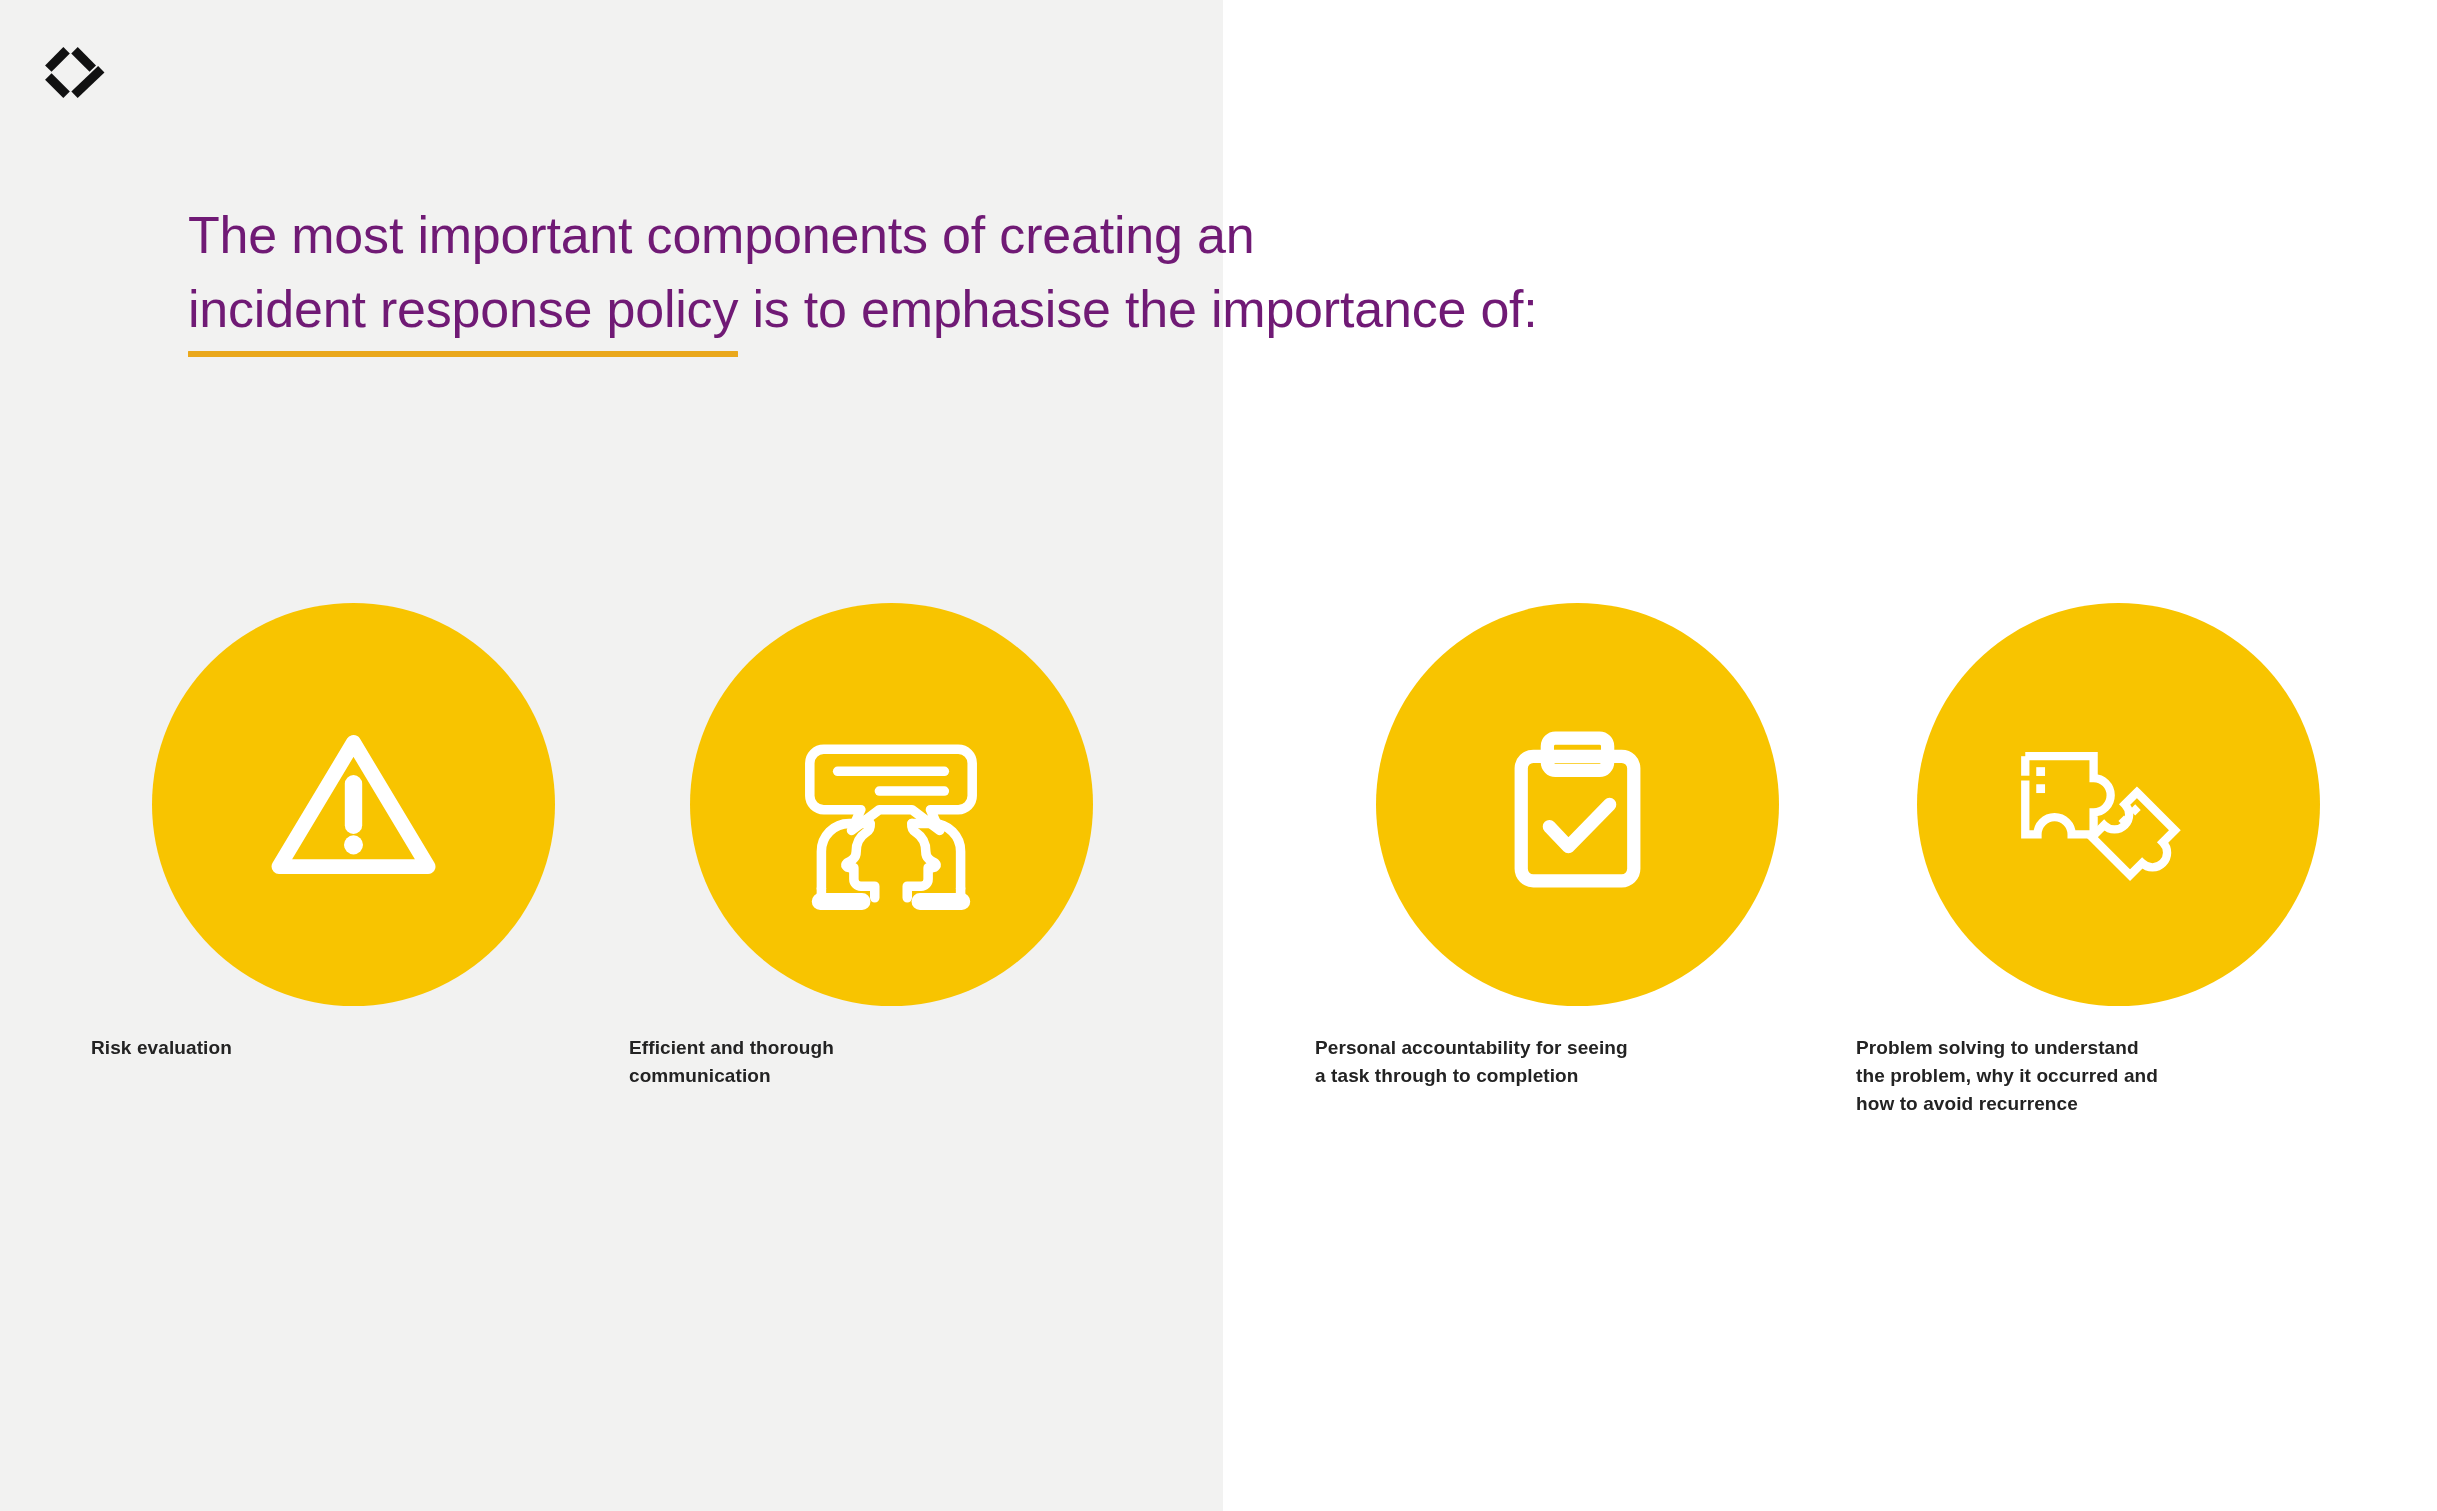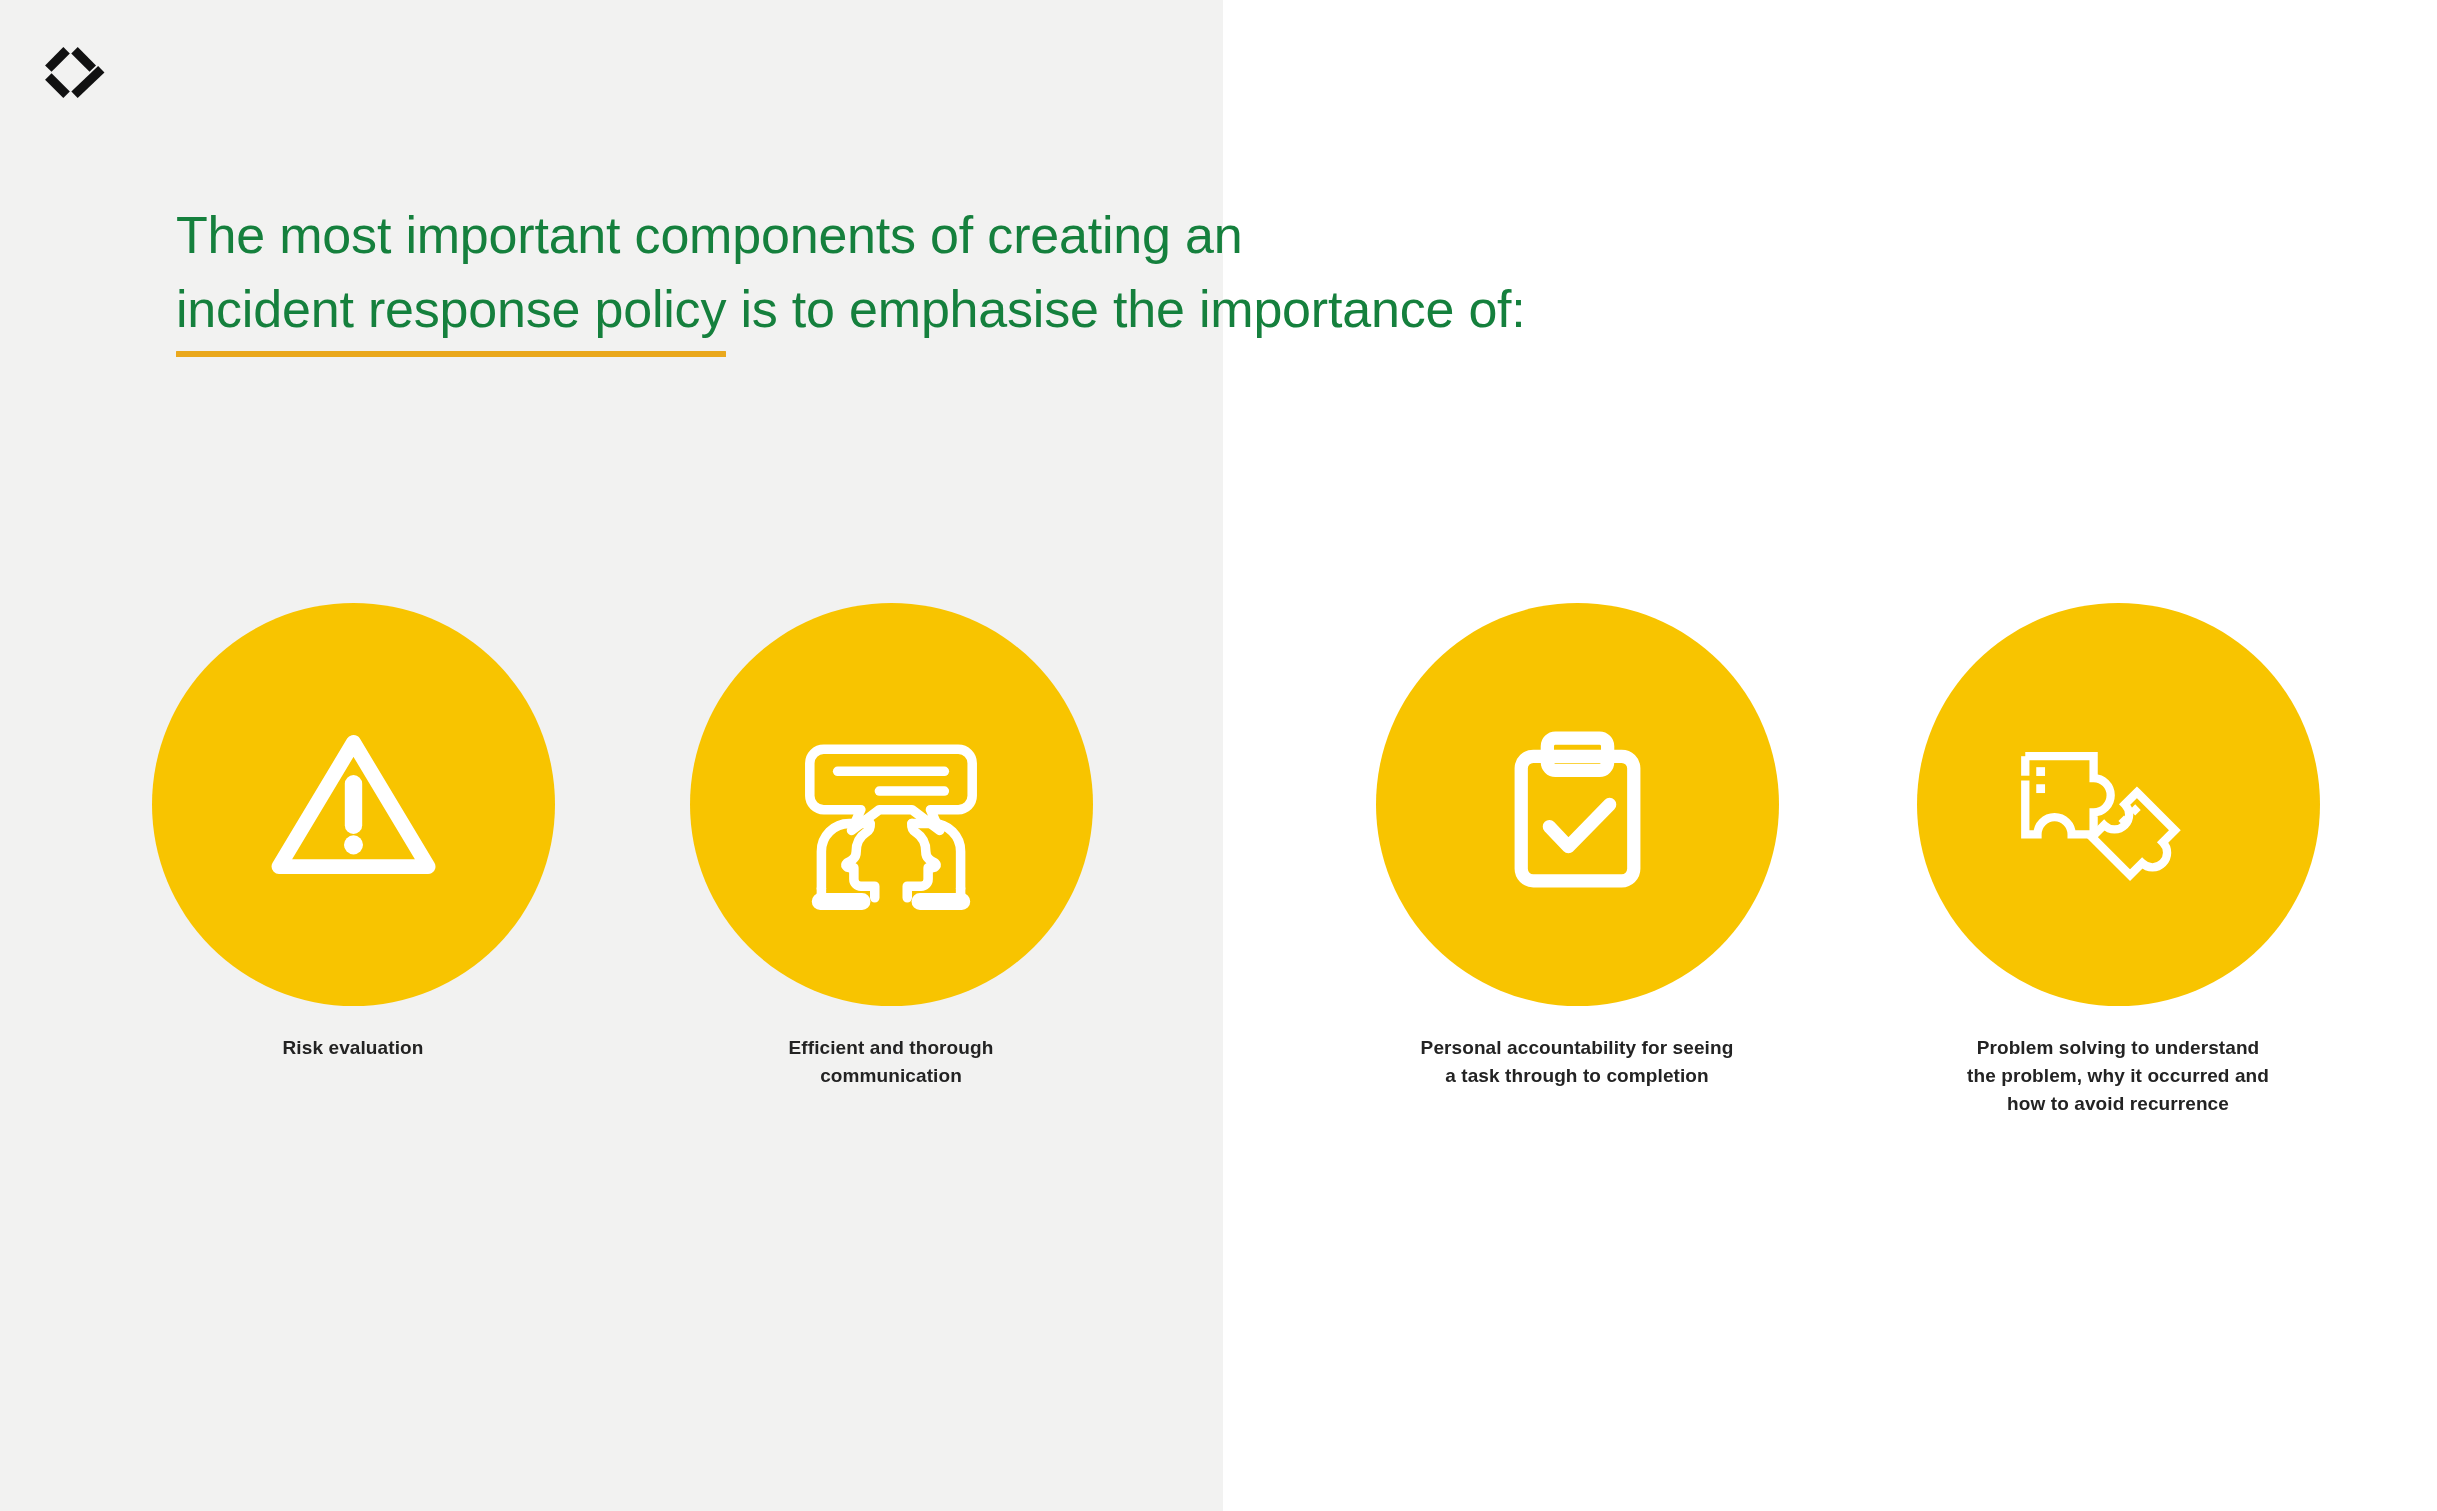--- a/index.html
+++ b/index.html
@@ -44,27 +44,27 @@
     position: absolute;
     left: 41px;
     top: 40px;
     width: 67px;
     height: 67px;
   }
 
   
   #headline {
     position: absolute;
-    left: 176px;
+    left: 188px;
     top: 163px;
     width: 1463px;
     font-size: 52px;
     line-height: 74px;
     letter-spacing: -0.2px;
-    color: #15803d;
+    color: #701a75;
     font-weight: 400;
     white-space: pre-wrap;
   }
   #headline .hl-underline {
     position: relative;
     display: inline-block;
     padding-bottom: 1.2px;
   }
   #headline .hl-underline::after {
     content: "";
@@ -74,21 +74,21 @@
     bottom: -9.8px;
     height: 5.5px;
     background: #eaa81c;
     border-radius: 0.6px;
   }
 
   
   .icon-card {
     position: absolute;
     width: 524px;
-    text-align: center;
+    text-align: left;
   }
   .icon-circle {
     width: 403px;
     height: 403px;
     border-radius: 50%;
     background: #f8c400;
     margin: 0 auto;
     display: flex;
     align-items: center;
     justify-content: center;

